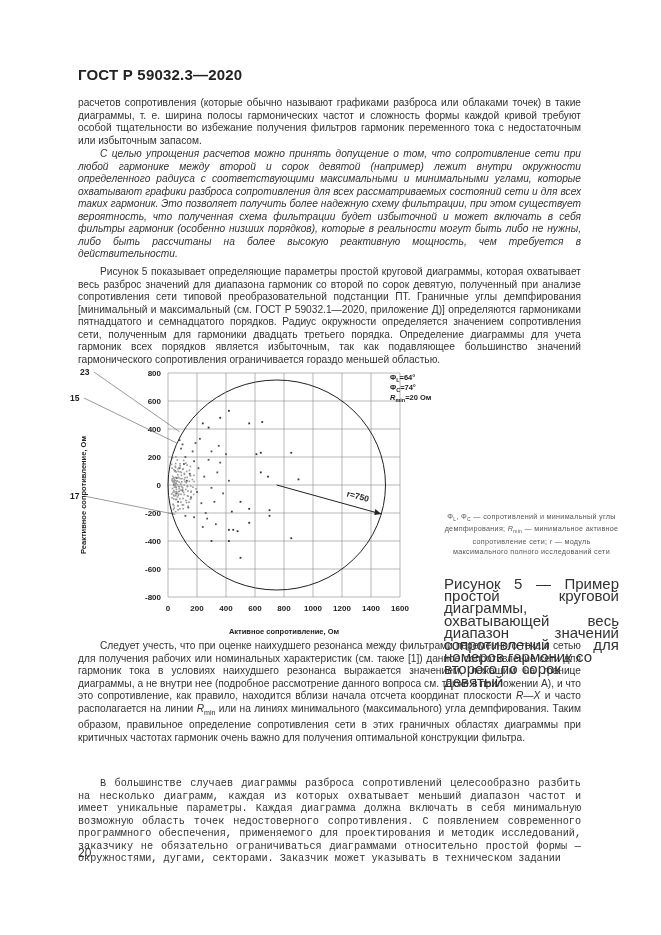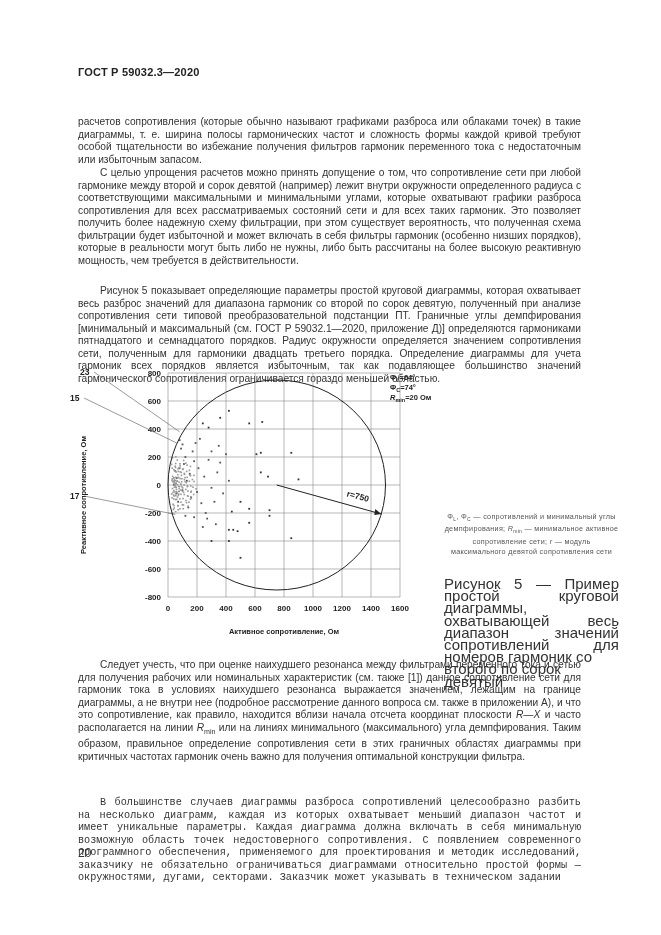--- a/index.html
+++ b/index.html
@@ -1,22 +1,22 @@
 <!DOCTYPE html>
 <html><head>
 <meta charset="utf-8">
 <style>
   html, body { margin:0; padding:0; background:#ffffff; }
   body { width:661px; height:935px; position:relative; overflow:hidden;
          font-family:"Liberation Sans", sans-serif; color:#222; }
-  .header { position:absolute; left:78px; top:66px; font-weight:bold; font-size:11px; letter-spacing:0.2px; }
-  .para { position:absolute; left:78px; width:503px; font-size:10.2px; line-height:12.55px; text-align:justify; color:#333;margin-top:19px; }
+  .header { position:absolute; left:78px; top:66px; font-weight:bold; font-size:15px; letter-spacing:0.2px; }
+  .para { position:absolute; left:78px; width:503px; font-size:10.2px; line-height:12.55px; text-align:justify; color:#333; }
   .para .indent { display:inline-block; width:22px; }
   .p1 { top:97px; }
-  .p2 { top:148px; }
+  .p2 { top:148px;font-style:italic; }
   .p3 { top:266px; }
   .p4 { top:640px; }
   .p5 { top:778px;font-family:Liberation Mono, monospace; }
   .pageno { position:absolute; left:78px; top:846px; font-size:12px; color:#333; }
   .chart { position:absolute; left:60px; top:362px; width:380px; height:290px; }
   .legend-note { position:absolute; left:444px; top:512px; width:175px; font-size:7.2px; line-height:10px; text-align:center; color:#555; letter-spacing:0.3px; }
   .caption { position:absolute; left:444px; top:578px; width:175px; font-size:15px; line-height:12.2px; text-align:justify; color:#333; }
   .caption .last { text-align:left; display:block; }
   sub { font-size:70%; }
   i { font-style:italic; }
@@ -286,21 +286,21 @@
       <text x="10" y="39" font-size="8.5" font-weight="bold" fill="#222" font-family="Liberation Sans, sans-serif">15</text>
       <line x1="24" y1="36" x2="116.7" y2="81" stroke="#555" stroke-width="0.6"></line>
       <text x="10" y="137" font-size="8.5" font-weight="bold" fill="#222" font-family="Liberation Sans, sans-serif">17</text>
       <line x1="24" y1="134" x2="115.25" y2="152.39999999999998" stroke="#555" stroke-width="0.6"></line>
       <text x="330" y="18" font-size="7.5" font-weight="bold" fill="#222" font-family="Liberation Sans, sans-serif"><tspan>Φ</tspan><tspan font-size="5.5" dy="2">L</tspan><tspan dy="-2">=64°</tspan></text>
       <text x="330" y="28" font-size="7.5" font-weight="bold" fill="#222" font-family="Liberation Sans, sans-serif"><tspan>Φ</tspan><tspan font-size="5.5" dy="2">C</tspan><tspan dy="-2">=74°</tspan></text>
       <text x="330" y="38" font-size="7.5" font-weight="bold" fill="#222" font-family="Liberation Sans, sans-serif"><tspan font-style="italic">R</tspan><tspan font-size="5.5" dy="2">min</tspan><tspan dy="-2">=20 Ом</tspan></text>
     </svg>
 </div>
 
-<div class="legend-note"><span>Φ</span><sub>L</sub><span>, Φ</span><sub>C</sub><span> — сопротивлений и минимальный углы демпфирования; </span><i>R</i><sub>min</sub><span> — минимальное активное сопротивление сети; </span><i>r</i><span> — модуль максимального девятой сопротивления сети</span></div>
+<div class="legend-note"><span>Φ</span><sub>L</sub><span>, Φ</span><sub>C</sub><span> — сопротивлений и минимальный углы демпфирования; </span><i>R</i><sub>min</sub><span> — минимальное активное сопротивление сети; </span><i>r</i><span> — модуль максимального полного исследований сети</span></div>
 
 <div class="caption"><span>Рисунок 5 — Пример простой круговой диаграммы, охватывающей весь диапазон значений сопротивлений для номеров гармоник со</span> <span class="last">второго по сорок девятый</span></div>
 
 <div class="para p4"><span class="indent"></span><span>Следует учесть, что при оценке наихудшего резонанса между фильтрами переменного тока и сетью для получения рабочих или номинальных характеристик (см. также [1]) данное сопротивление сети для гармоник тока в условиях наихудшего резонанса выражается значением, лежащим на границе диаграммы, а не внутри нее (подробное рассмотрение данного вопроса см. также в приложении А), и что это сопротивление, как правило, находится вблизи начала отсчета координат плоскости </span><i>R—X</i><span> и часто располагается на линии </span><i>R</i><sub>min</sub><span> или на линиях минимального (максимального) угла демпфирования. Таким образом, правильное определение сопротивления сети в этих граничных областях диаграммы при критичных частотах гармоник очень важно для получения оптимальной конструкции фильтра.</span></div>
 
 <div class="para p5"><span class="indent"></span><span>В большинстве случаев диаграммы разброса сопротивлений целесообразно разбить на несколько диаграмм, каждая из которых охватывает меньший диапазон частот и имеет уникальные параметры. Каждая диаграмма должна включать в себя минимальную возможную область точек недостоверного сопротивления. С появлением современного программного обеспечения, применяемого для проектирования и методик исследований, заказчику не обязательно ограничиваться диаграммами относительно простой формы — окружностями, дугами, секторами. Заказчик может указывать в техническом задании</span></div>
 
 <div class="pageno">20</div>
 
 </body></html>

